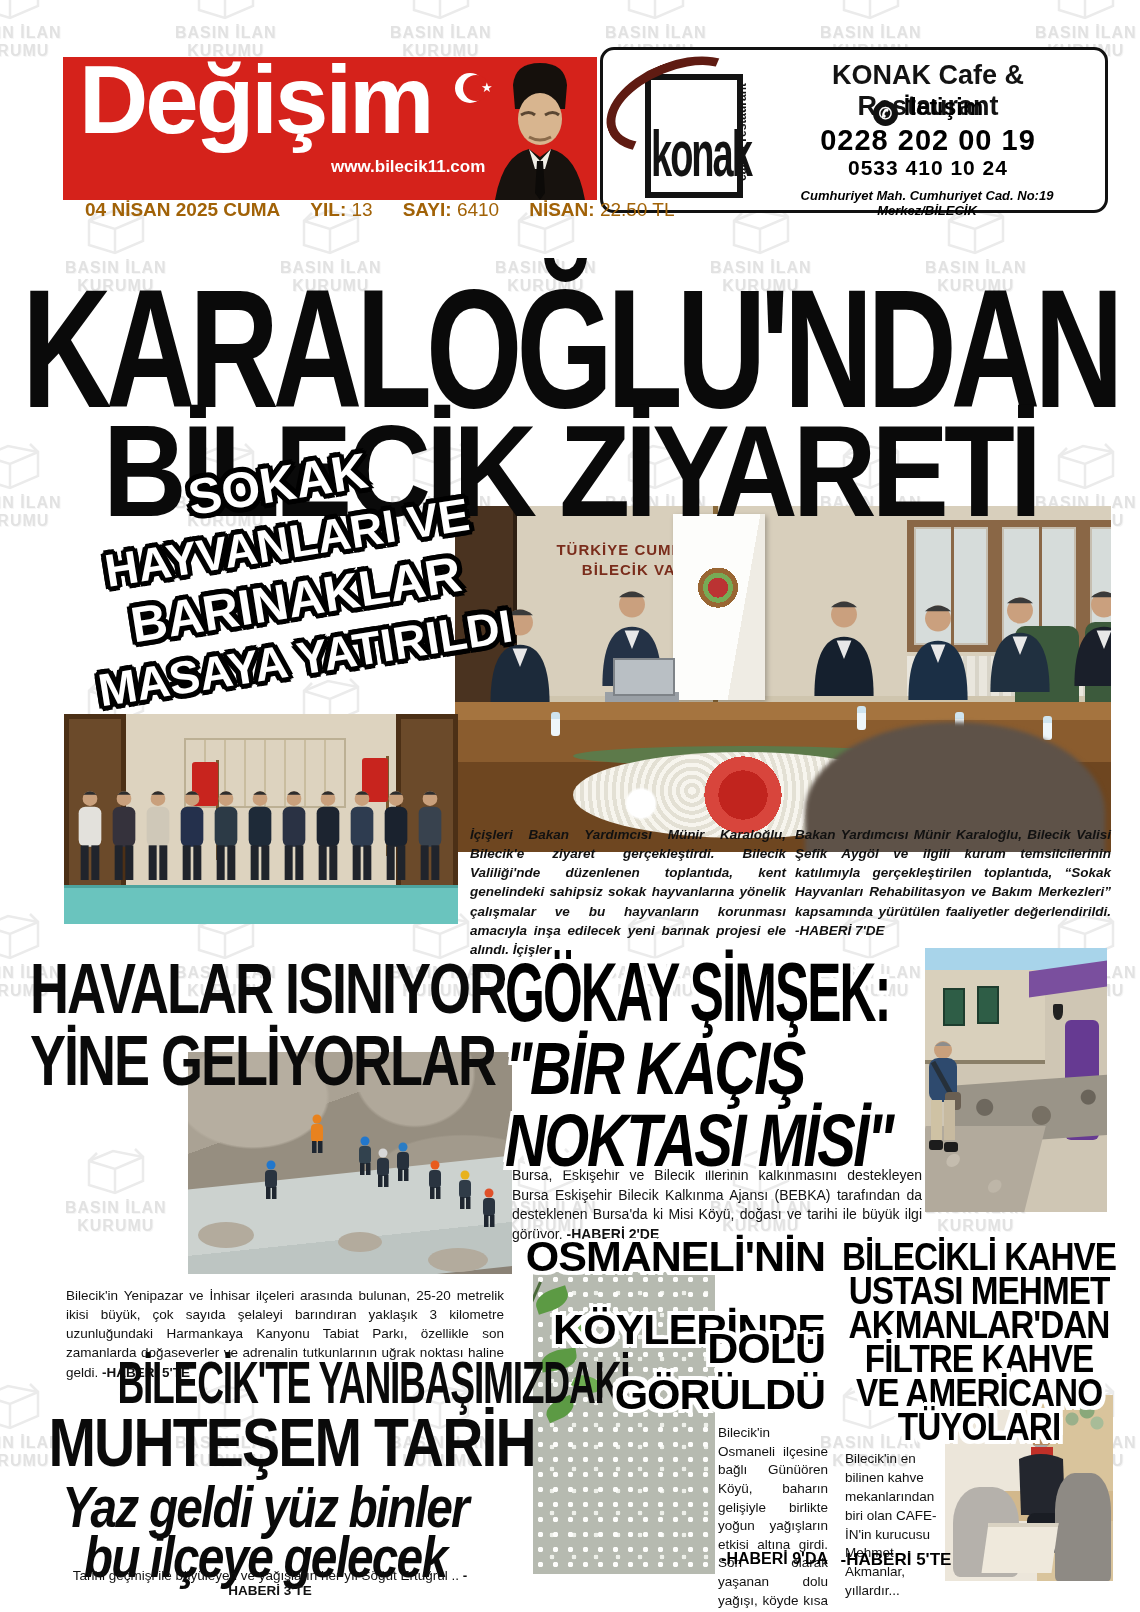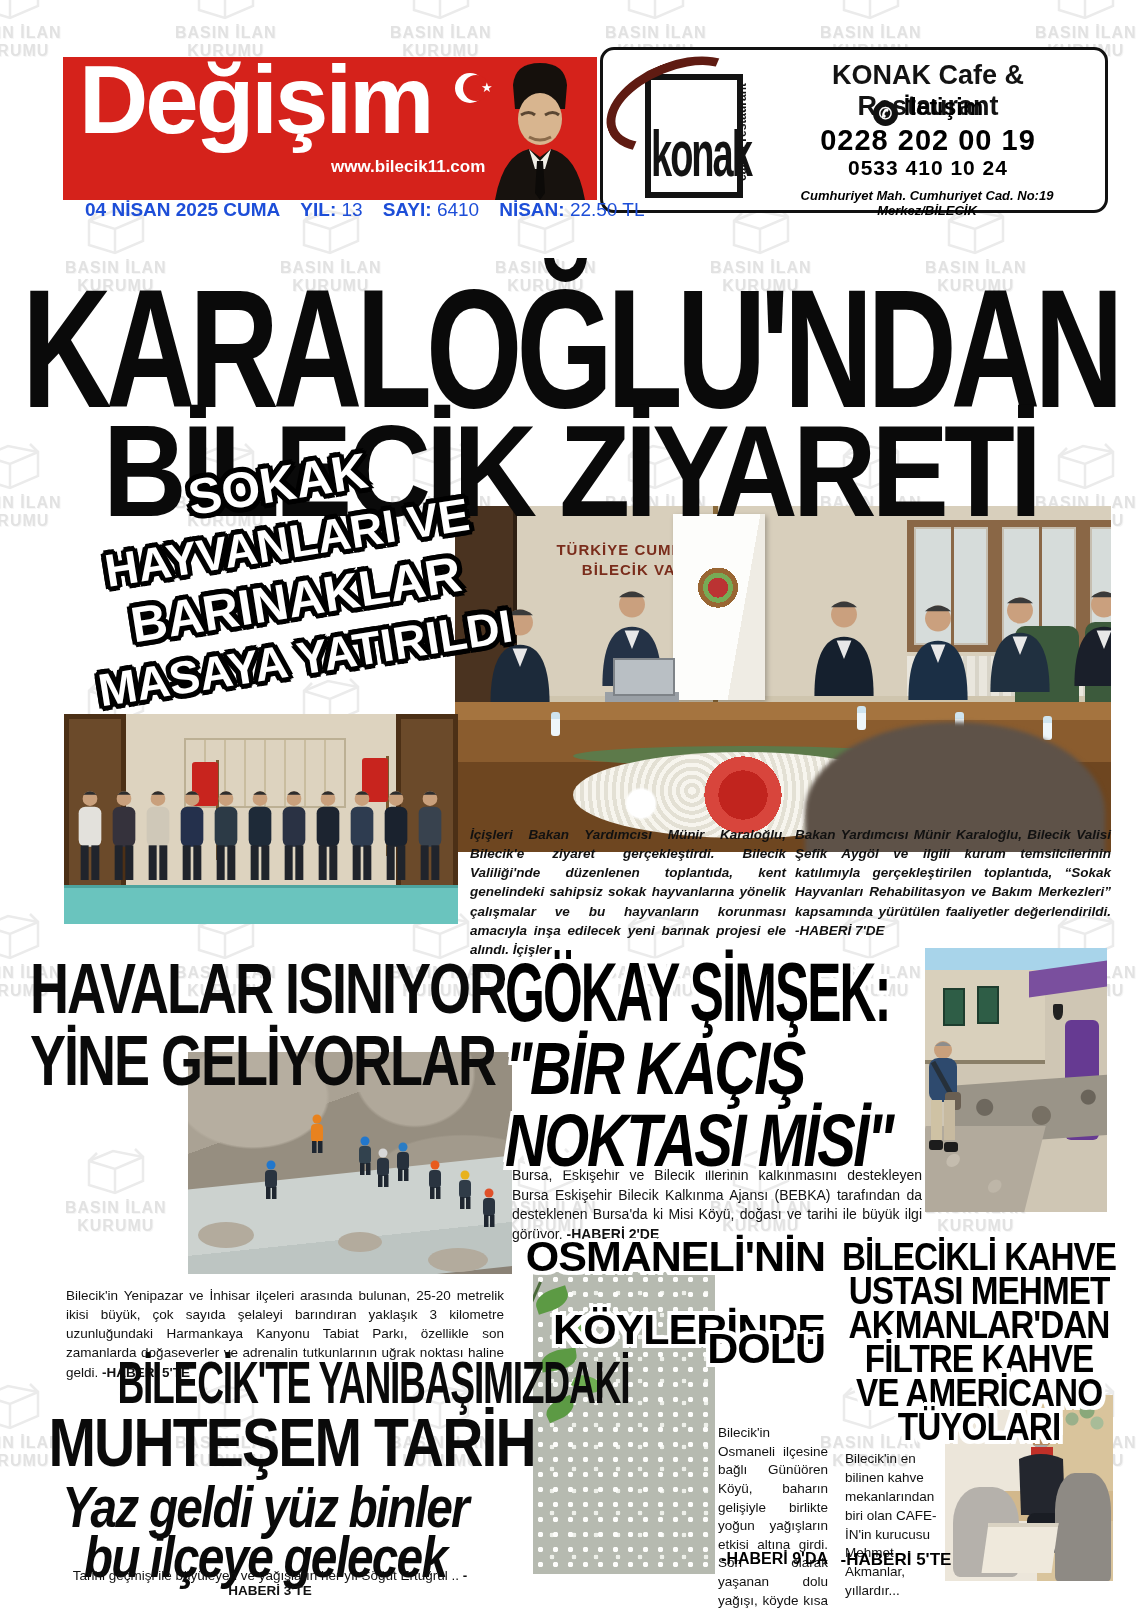--- a/index.html
+++ b/index.html
@@ -33,21 +33,21 @@
   .klg-side{position:absolute;left:118px;top:16px;height:112px;writing-mode:vertical-rl;transform:rotate(180deg);
             font-size:12px;font-weight:bold;color:#131313;text-align:center;}
   #konak .brand{position:absolute;left:160px;top:10px;width:330px;text-align:center;font-size:27px;font-weight:bold;color:#131313;}
   #konak .contact{position:absolute;left:160px;top:44px;width:330px;text-align:center;font-size:23px;font-weight:bold;}
   .ph-ic{display:inline-block;width:25px;height:25px;border-radius:50%;background:#111;color:#fff;font-size:16px;line-height:25px;text-align:center;vertical-align:-4px;margin-right:6px;}
   #konak .p1{position:absolute;left:160px;top:74px;width:330px;text-align:center;font-size:29px;font-weight:bold;letter-spacing:1px;}
   #konak .p2{position:absolute;left:160px;top:106px;width:330px;text-align:center;font-size:21px;font-weight:bold;letter-spacing:1px;}
   #konak .addr{position:absolute;left:150px;top:138px;width:348px;text-align:center;font-size:13px;font-weight:bold;font-style:italic;}
 
   
-  #dateline{left:85px;top:199px;width:760px;font-size:19px;font-weight:bold;color:#1d4ed8;z-index:2;display:flex;gap:20px;}
+  #dateline{left:85px;top:199px;width:760px;font-size:19px;font-weight:bold;color:#a16207;z-index:2;display:flex;gap:30px;}
   #dateline .lab{font-weight:bold;}
   #dateline .val{font-weight:normal;}
 
   
   .mega{position:absolute;left:0;right:0;text-align:center;font-weight:bold;color:#0a0a0a;white-space:nowrap;z-index:2;}
   #mega1{top:252px;font-size:124px;letter-spacing:-6px;transform:scaleY(1.36);transform-origin:center top;}
   #mega2{top:396px;font-size:116px;letter-spacing:-5px;transform:scaleY(1.12);transform-origin:center top;}
 
   
   .outline-b{color:#fff;text-shadow:
@@ -856,20 +856,21 @@
       <rect x="12" y="60" width="11" height="40" fill="#cfc2a4"></rect>
       <rect x="25" y="60" width="11" height="40" fill="#c7baa0"></rect>
       <rect x="10" y="100" width="14" height="10" rx="3" fill="#1c1c1c"></rect>
       <rect x="25" y="102" width="14" height="10" rx="3" fill="#1c1c1c"></rect>
     </svg>
   </div>
 
   <div class="h-osm halo-w" style="top:1232px;">OSMANELİ'NİN</div>
   <div class="h-osm halo-w" style="top:1278px;margin-top:27px;">KÖYLERİNDE</div>
   <div class="h-osm halo-w" style="top:1324px;">DOLU</div>
+  <div class="h-osm halo-w" style="top:1370px;">GÖRÜLDÜ</div>
 
   <div id="p-hail" class="abs photo">
     <div class="branch"></div>
     <div class="leaf" style="left:2px;top:18px;width:34px;height:20px;transform:rotate(-18deg);"></div>
     <div class="leaf l2" style="left:26px;top:44px;width:30px;height:18px;transform:rotate(14deg);"></div>
     <div class="leaf" style="left:8px;top:78px;width:36px;height:20px;transform:rotate(-8deg);"></div>
     <div class="leaf l2" style="left:40px;top:104px;width:28px;height:16px;transform:rotate(26deg);"></div>
     <div class="leaf" style="left:12px;top:128px;width:30px;height:18px;transform:rotate(-24deg);"></div>
   </div>
 

